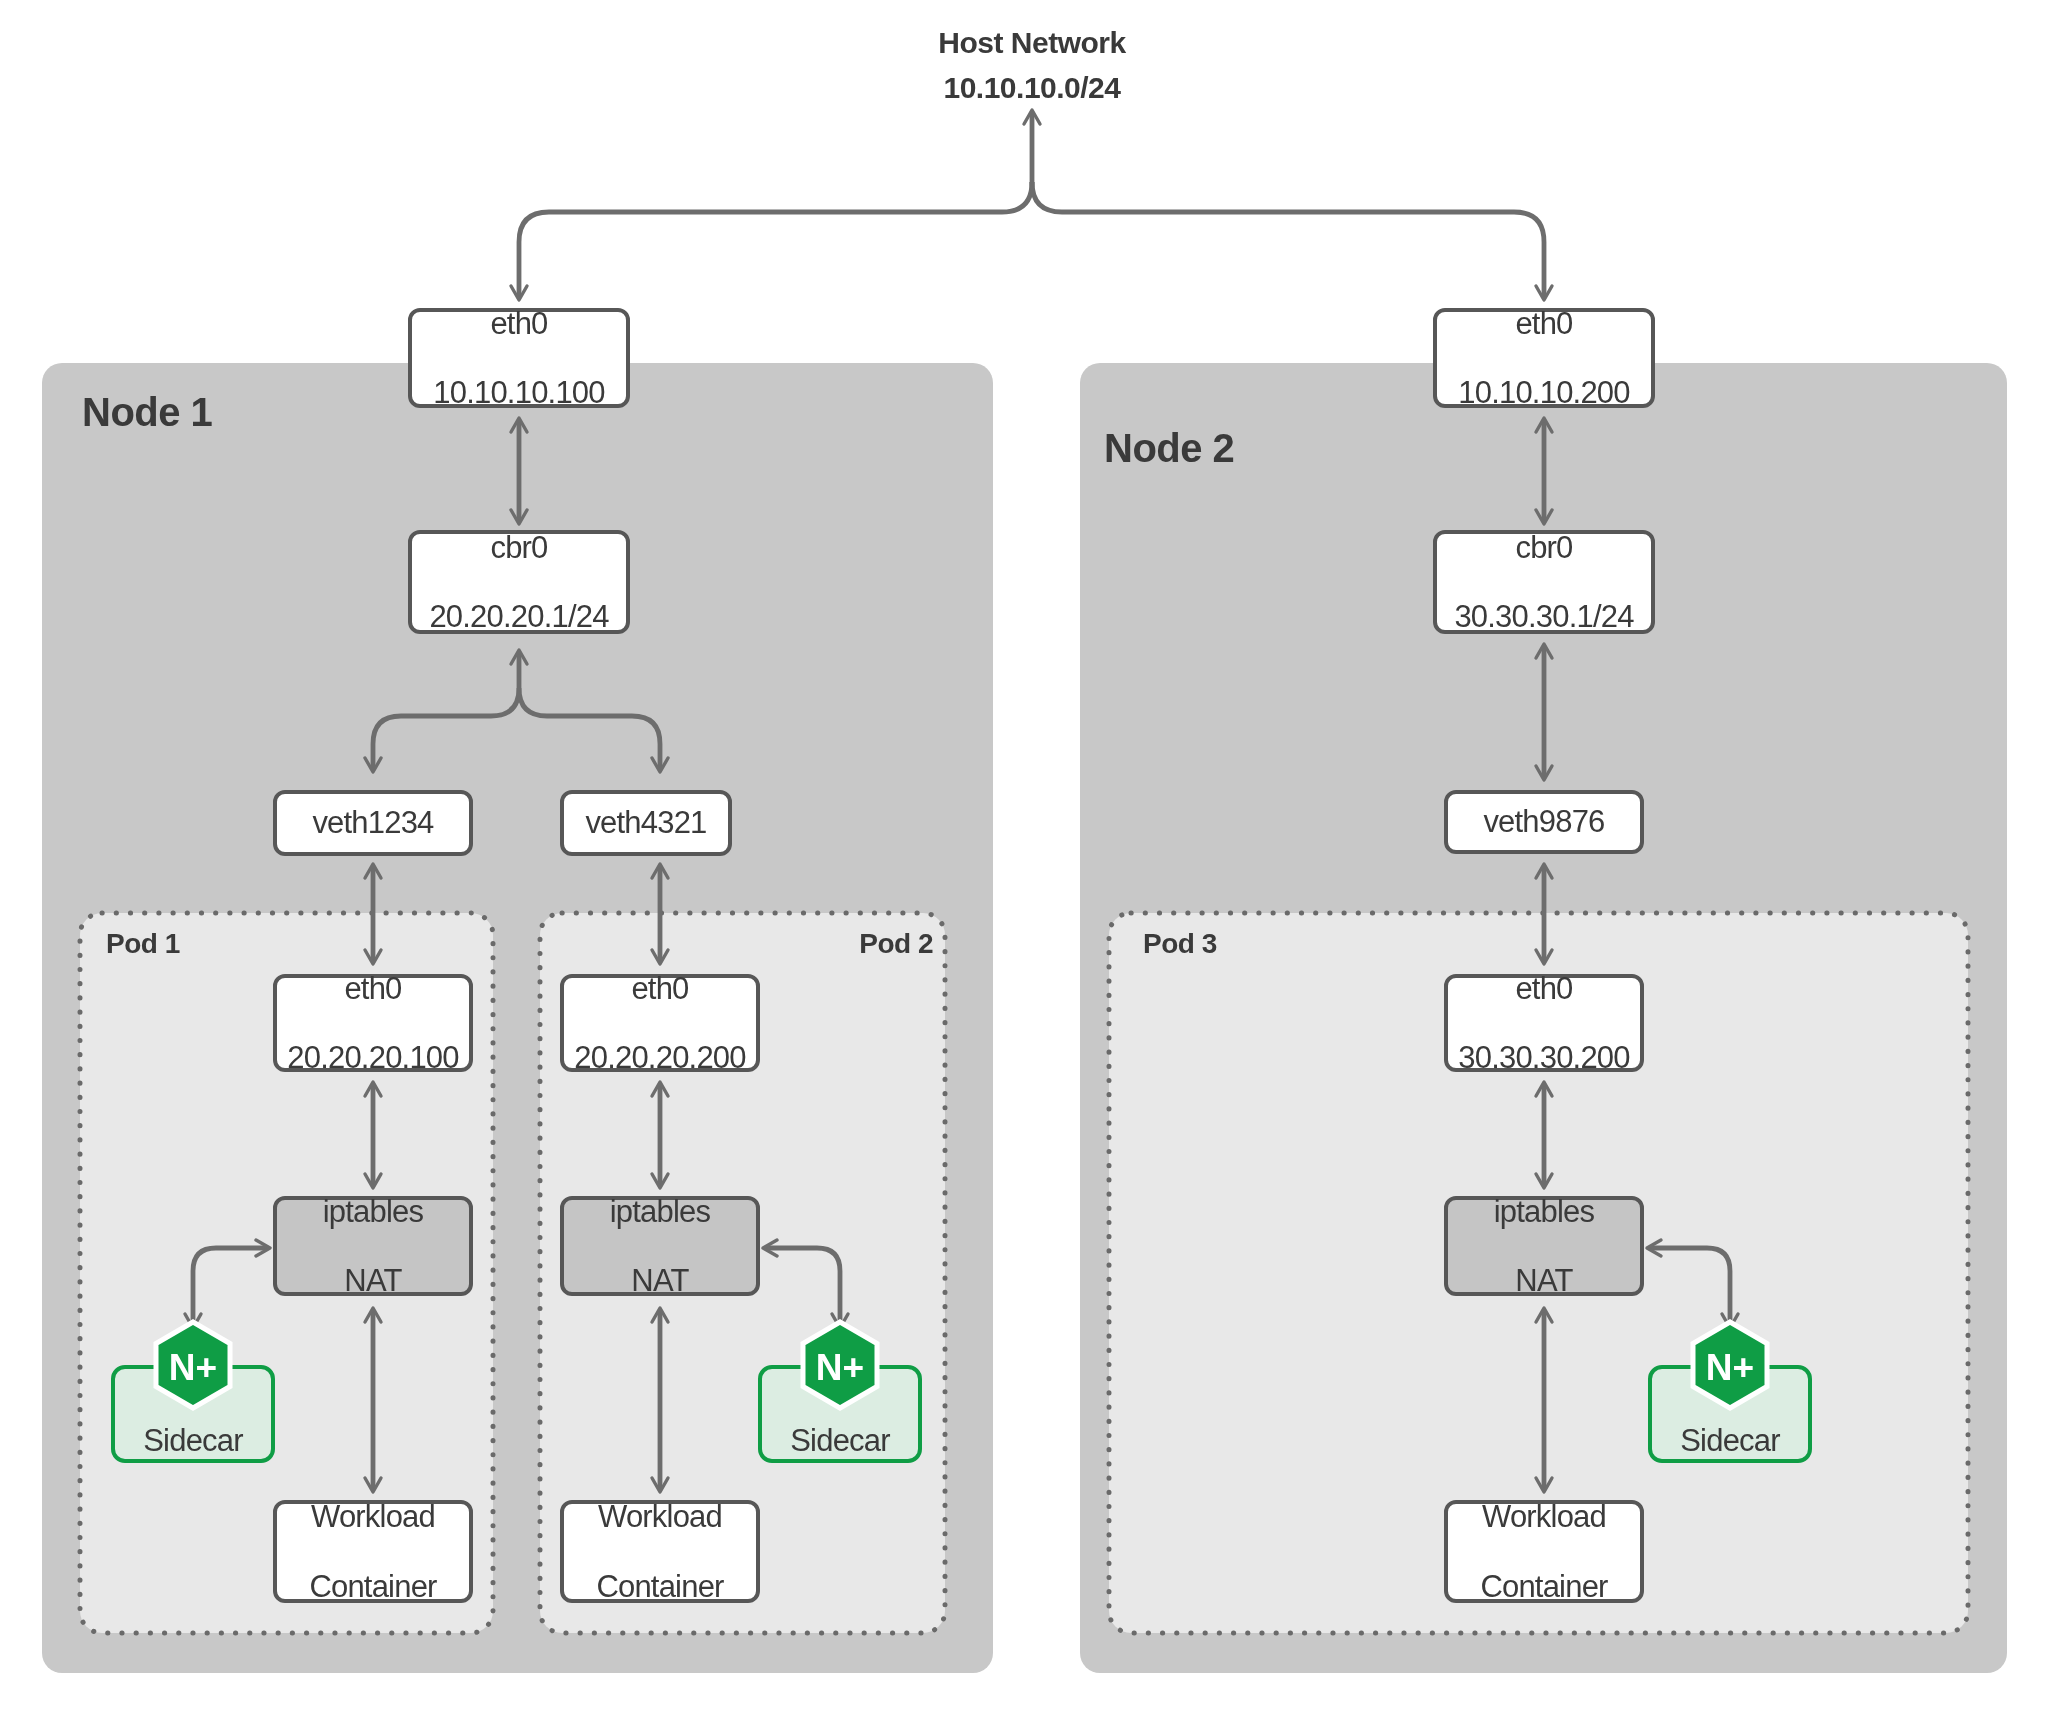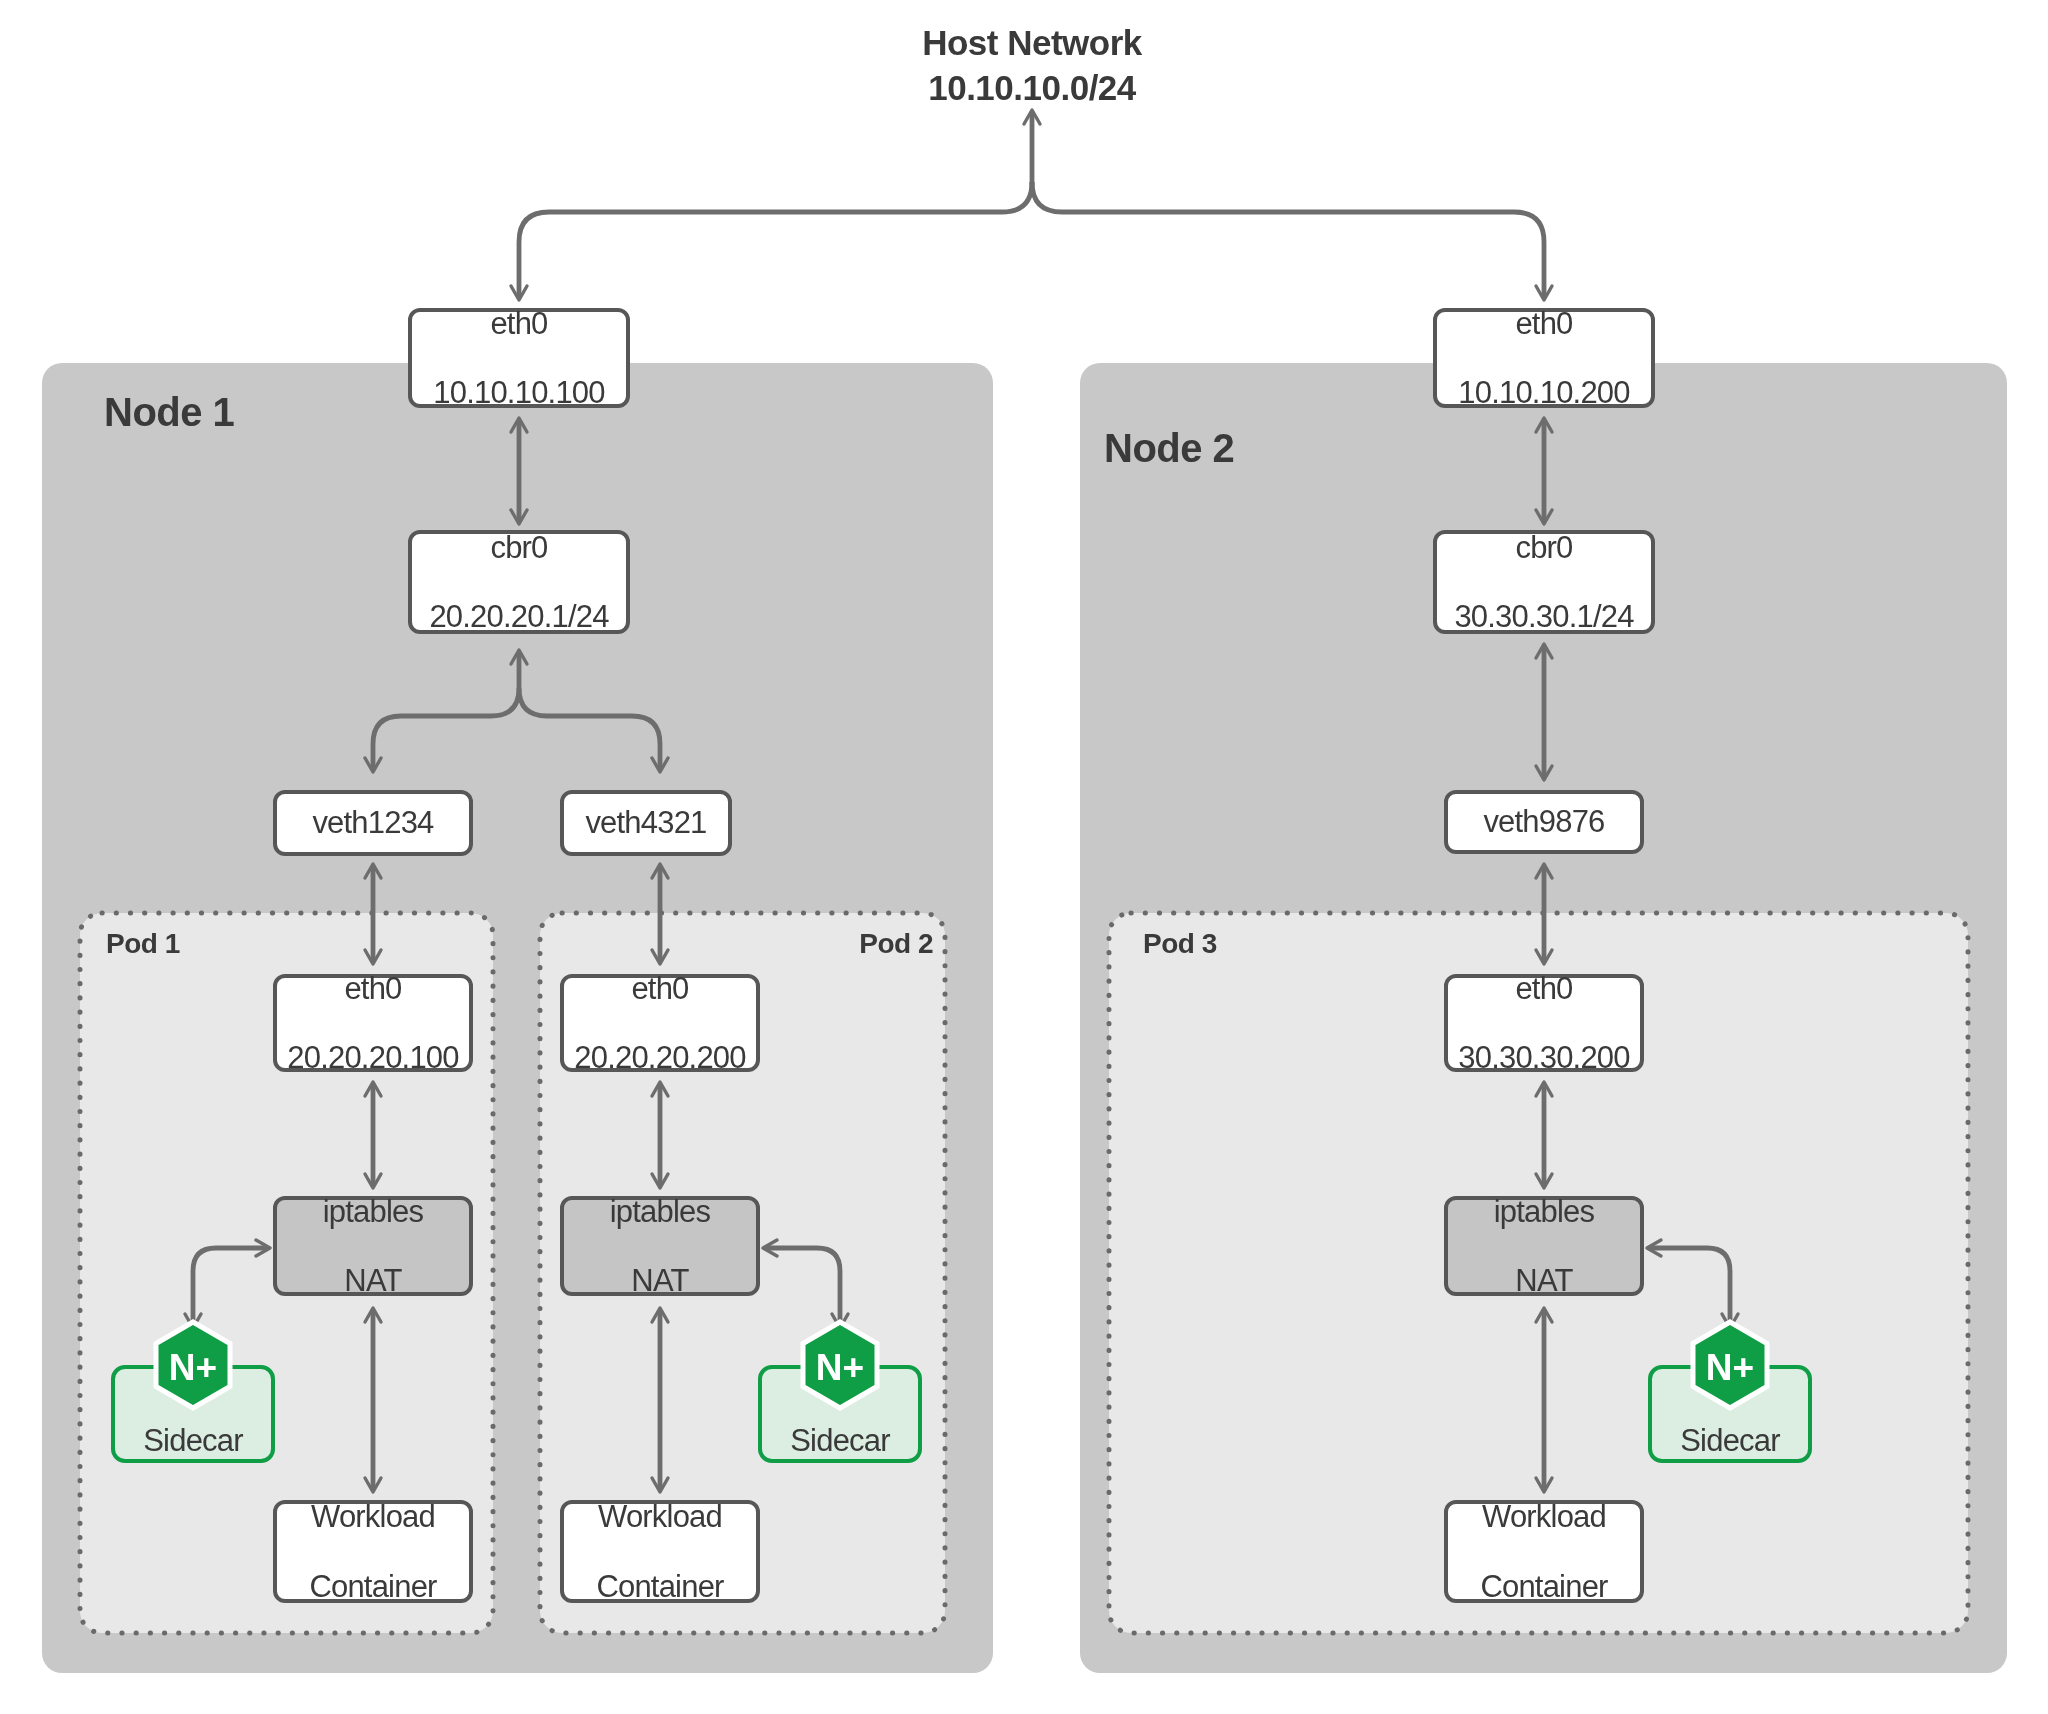--- a/index.html
+++ b/index.html
@@ -4,21 +4,21 @@
 <style>
   html,body{margin:0;padding:0;background:#ffffff;}
   .canvas{
     position:relative;width:2048px;height:1714px;background:#ffffff;overflow:hidden;
     font-family:"Liberation Sans", sans-serif;color:#3a3a3a;
   }
   .node{position:absolute;background:#c8c8c8;border-radius:20px;z-index:1;}
   .layer{position:absolute;left:0;top:0;z-index:2;pointer-events:none;}
   .title{
     position:absolute;left:782px;top:20px;width:500px;text-align:center;z-index:3;
-    font-weight:bold;font-size:35px;line-height:45px;letter-spacing:-0.5px;
+    font-weight:bold;font-size:30px;line-height:45px;letter-spacing:-0.5px;
   }
   .title span{display:block;}
   .zone-label{position:absolute;z-index:3;font-weight:bold;font-size:40px;letter-spacing:-0.5px;}
   .pod-label{position:absolute;z-index:3;font-weight:bold;font-size:28px;letter-spacing:-0.5px;}
   .box{
     position:absolute;z-index:3;background:#ffffff;border:4px solid #575757;border-radius:12px;
     display:flex;flex-direction:column;align-items:center;justify-content:center;
     box-sizing:border-box;
     gap:32px;
   }
@@ -77,21 +77,21 @@
 
       <path d="M1544,420 V522" marker-start="url(#arrV)" marker-end="url(#arrV)"></path>
       <path d="M1544,646 V778" marker-start="url(#arrV)" marker-end="url(#arrV)"></path>
       <path d="M1544,866 V962" marker-start="url(#arrV)" marker-end="url(#arrV)"></path>
       <path d="M1544,1084 V1186" marker-start="url(#arrV)" marker-end="url(#arrV)"></path>
       <path d="M1544,1310 V1490" marker-start="url(#arrV)" marker-end="url(#arrV)"></path>
       <path d="M1649,1248 H1707 Q1730,1248 1730,1271 V1326" marker-start="url(#arrV)" marker-end="url(#arrV)"></path>
     </g>
   </svg>
 
-  <div class="zone-label" style="left:82px;top:390px;margin-left:22px;">Node 1</div>
+  <div class="zone-label" style="left:82px;top:390px;">Node 1</div>
   <div class="zone-label" style="left:1104px;top:390px;margin-top:36px;">Node 2</div>
   <div class="pod-label" style="left:106px;top:928px;">Pod 1</div>
   <div class="pod-label" style="left:716px;top:928px;width:217px;text-align:right;">Pod 2</div>
   <div class="pod-label" style="left:1143px;top:928px;">Pod 3</div>
 
   <div class="box" style="left:408px;top:308px;width:222px;height:100px;">
     <span class="l">eth0</span>
     <span class="l">10.10.10.100</span>
   </div>
   <div class="box" style="left:408px;top:530px;width:222px;height:104px;">

